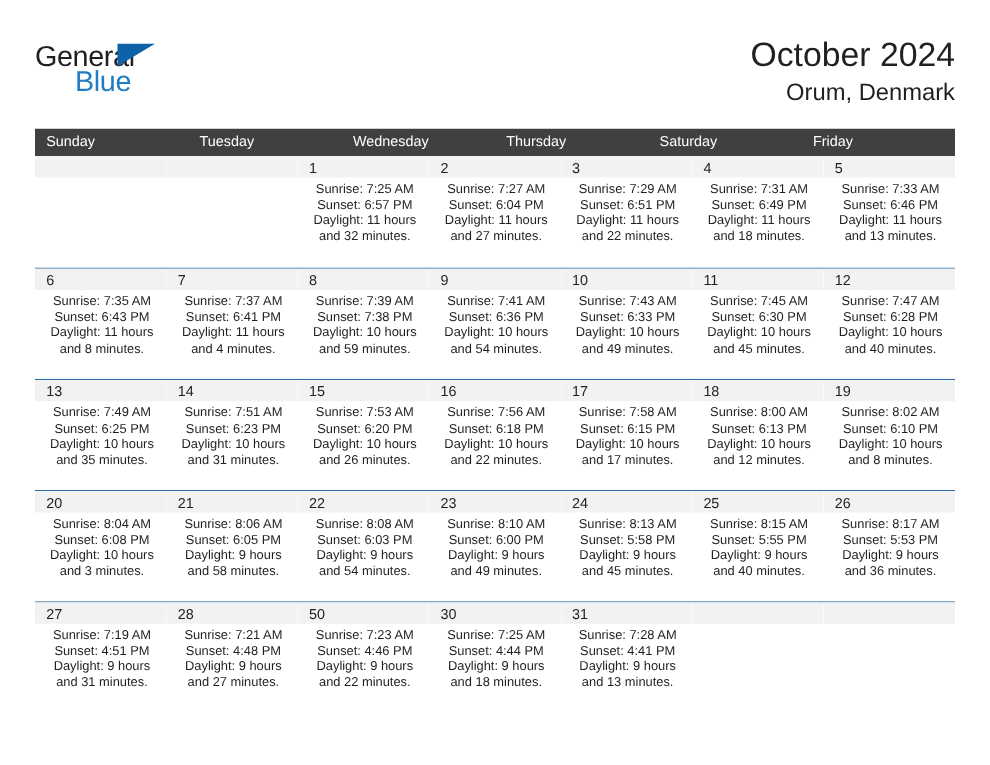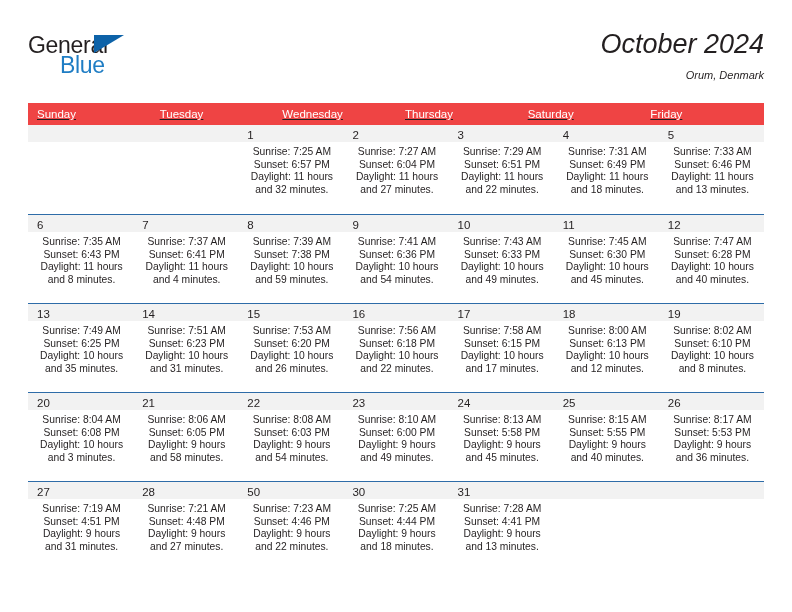--- a/index.html
+++ b/index.html
@@ -63,49 +63,47 @@
     height: 0;
     border-left: 30px solid #0d62a8;
     border-bottom: 18px solid transparent;
   }
 
   .title-wrap {
     position: absolute;
     right: 0;
     top: 0;
     text-align: right;
-    font-style: italic;
   }
   .cal-title {
     font-size: 27px;
     color: #231f20;
     line-height: 32px;
     white-space: nowrap;
   }
   .cal-sub {
-    font-size: 11px;
+    font-size: 19px;
     color: #231f20;
     line-height: 22px;
     margin-top: 4px;
     white-space: nowrap;
   }
 
   
   .cal {
     position: absolute;
     left: 28px;
     top: 103px;
     width: 736px;
   }
 
   .dow-row {
     display: flex;
-    background: #ef4444;
+    background: #404040;
     height: 22px;
-    text-decoration: underline;
   }
   .dow {
     flex: 1 1 0;
     color: #ffffff;
     font-size: 11.5px;
     line-height: 22px;
     padding-left: 9px;
     box-sizing: border-box;
     overflow: hidden;
     white-space: nowrap;

